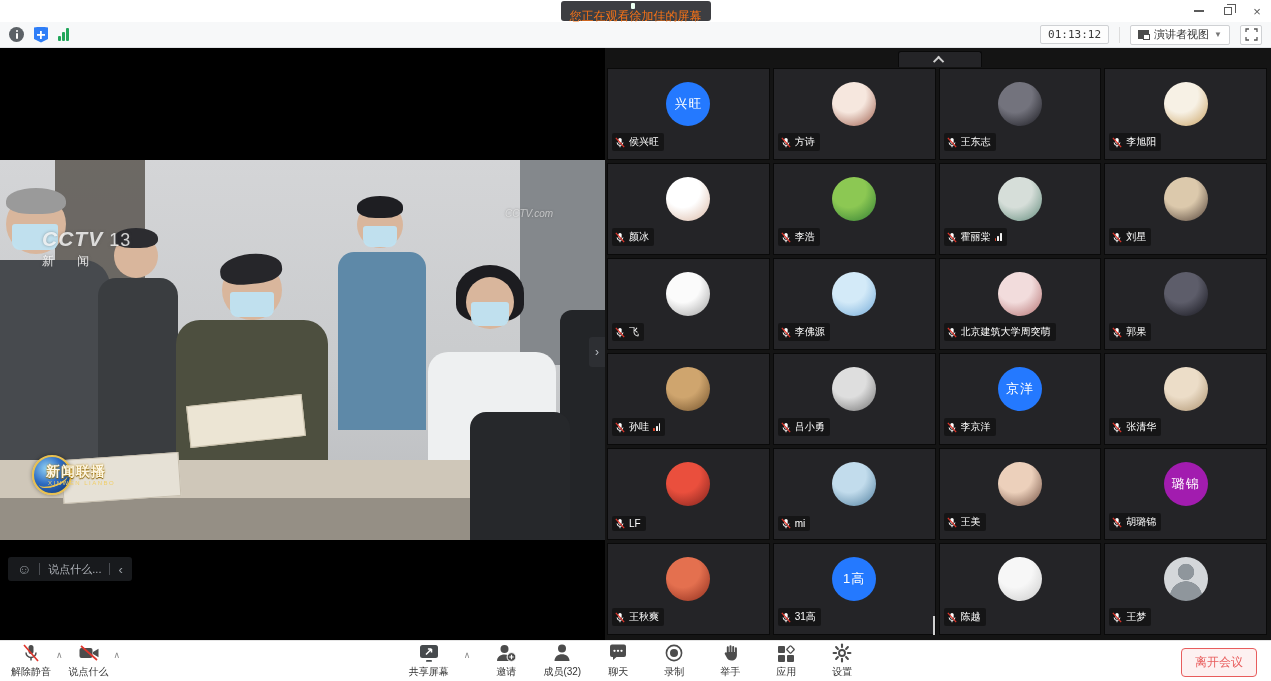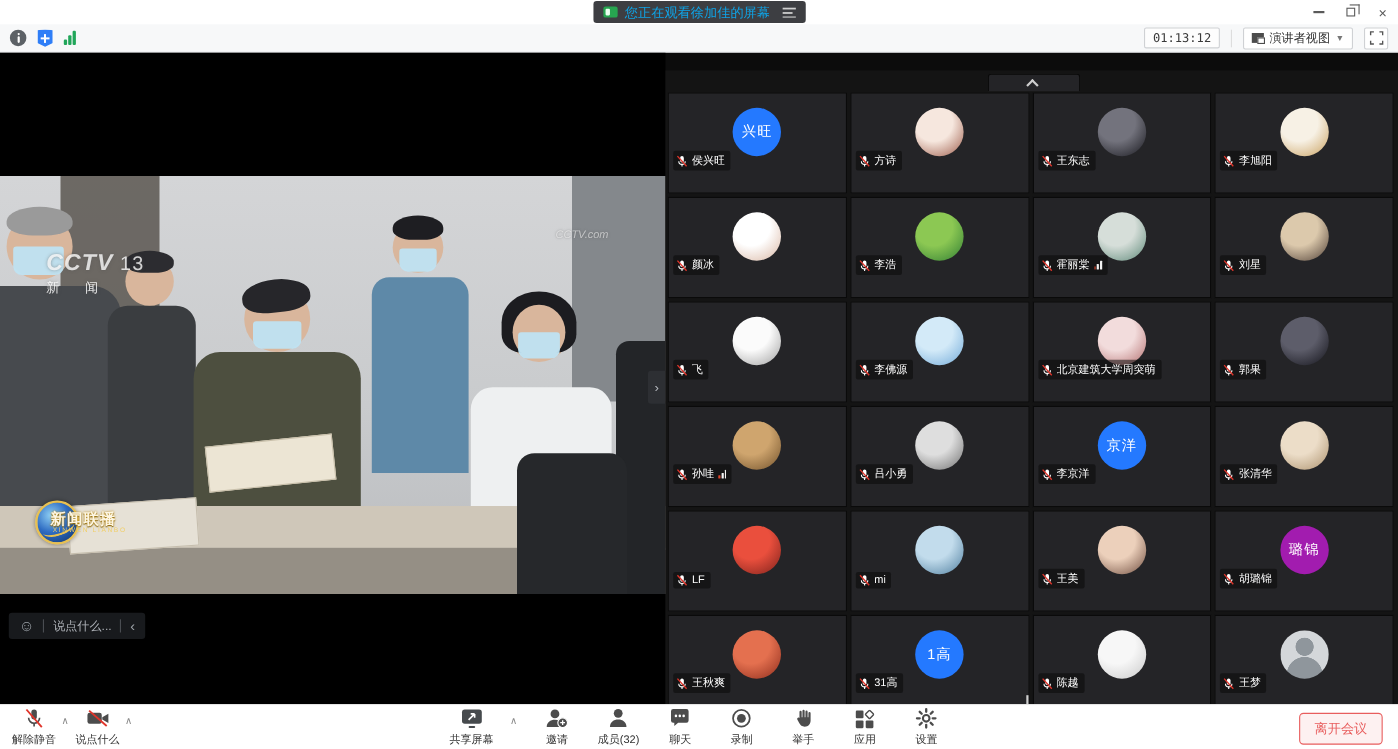--- a/index.html
+++ b/index.html
@@ -2,22 +2,22 @@
 <html><head>
 <meta charset="utf-8">
 <style>
   * { box-sizing: border-box; margin: 0; padding: 0; }
   html,body { width:1271px; height:681px; overflow:hidden; }
   body { font-family:"Liberation Sans","DejaVu Sans",sans-serif; background:#fff; position:relative; }
 
   
   .titlebar { height:22px; background:#ffffff; position:relative; }
   .title-pill { position:absolute; left:50%; top:1px; transform:translateX(-50%);
-    height:20px; background:#3d3e42; border-radius:3px; color:#0ea5e9;
-    display:flex; align-items:center; gap:7px; padding:0 9px; font-size:12px; }
+    height:20px; background:#3d3e42; border-radius:3px; color:#f97316;
+    display:flex; align-items:center; gap:7px; padding:0 9px; font-size:12px;flex-direction:column; }
   .share-dot { width:13px; height:10px; background:#27a550; border-radius:2px; position:relative; }
   .share-dot i { position:absolute; left:2px; top:2px; width:4px; height:6px; background:#eafff0; border-radius:1px; }
   .pill-menu { width:12px; height:9px; margin-left:4px;
     background:linear-gradient(#cfcfcf,#cfcfcf) 0 0/12px 1.6px no-repeat,
                linear-gradient(#cfcfcf,#cfcfcf) 0 4px/9px 1.6px no-repeat,
                linear-gradient(#cfcfcf,#cfcfcf) 0 8px/12px 1.6px no-repeat; }
   .win-controls { position:absolute; right:8px; top:0; height:22px; display:flex; align-items:center; gap:17px; }
   .win-btn { width:12px; height:12px; display:flex; align-items:center; justify-content:center; color:#5a5a5a; cursor:default; }
   .win-min i { width:10px; height:1.5px; background:#5a5a5a; display:block; }
   .win-restore i { width:8px; height:8px; border:1.2px solid #5a5a5a; display:block; position:relative; }
@@ -81,29 +81,29 @@
   .panel-handle { position:absolute; left:589px; top:289px; width:16px; height:30px; background:#2d2f33;
     border-radius:3px 0 0 3px; display:flex; align-items:center; justify-content:center; color:#b8bcc2; font-size:12px; }
 
   
   .p-head { position:absolute; border-radius:50%; background:#d9b69c; }
   .p-hair { position:absolute; border-radius:50% 50% 40% 40%; }
   .p-mask { position:absolute; background:#bfe3f2; border-radius:3px 3px 8px 8px; opacity:.95; }
   .p-body { position:absolute; }
 
   
-  .grid-panel { position:absolute; left:605px; top:0; right:0; bottom:0; background:#141414;margin-top:16px; }
+  .grid-panel { position:absolute; left:605px; top:0; right:0; bottom:0; background:#141414; }
   .pgrid { position:absolute; left:2px; right:4px; top:20px; display:grid; grid-template-columns:repeat(4,1fr); gap:3px; }
   .tile { height:92px; background:#242427; position:relative; border:1px solid #0a0a0a; }
   .avatar { position:absolute; left:50%; top:13px; transform:translateX(-50%);
     width:44px; height:44px; border-radius:50%; display:flex; align-items:center; justify-content:center;
     color:#fff; font-size:13px; letter-spacing:1px; overflow:hidden; }
   .avatar.silhouette { background:radial-gradient(circle at 50% 34%, #8f969c 0 8px, rgba(0,0,0,0) 8.5px),
     radial-gradient(circle at 50% 92%, #8f969c 0 16px, rgba(0,0,0,0) 16.5px), #d4d7da; }
-  .name-tag { position:absolute; left:4px; bottom:20px; display:flex; align-items:center; gap:4px;
+  .name-tag { position:absolute; left:4px; bottom:8px; display:flex; align-items:center; gap:4px;
     background:rgba(10,10,10,.55); border-radius:2px; padding:2px 5px 2px 3px; max-width:152px;text-align:center; }
   .pname { color:#fff; font-size:10px; white-space:nowrap; overflow:hidden; }
   .sig { display:flex; align-items:flex-end; gap:1px; height:8px; }
   .sig i { width:1.8px; border-radius:0.5px; }
   .sig i:nth-child(1){height:3.5px; background:#e0452b;}
   .sig i:nth-child(2){height:5.5px; background:#f2f2f2;}
   .sig i:nth-child(3){height:8px;   background:#f2f2f2;}
   .scroll-up-tab { position:absolute; left:293px; top:3px; width:84px; height:16px; background:#242427;
     border:1px solid #0a0a0a; border-bottom:none; border-radius:3px 3px 0 0;
     display:flex; align-items:center; justify-content:center; }

